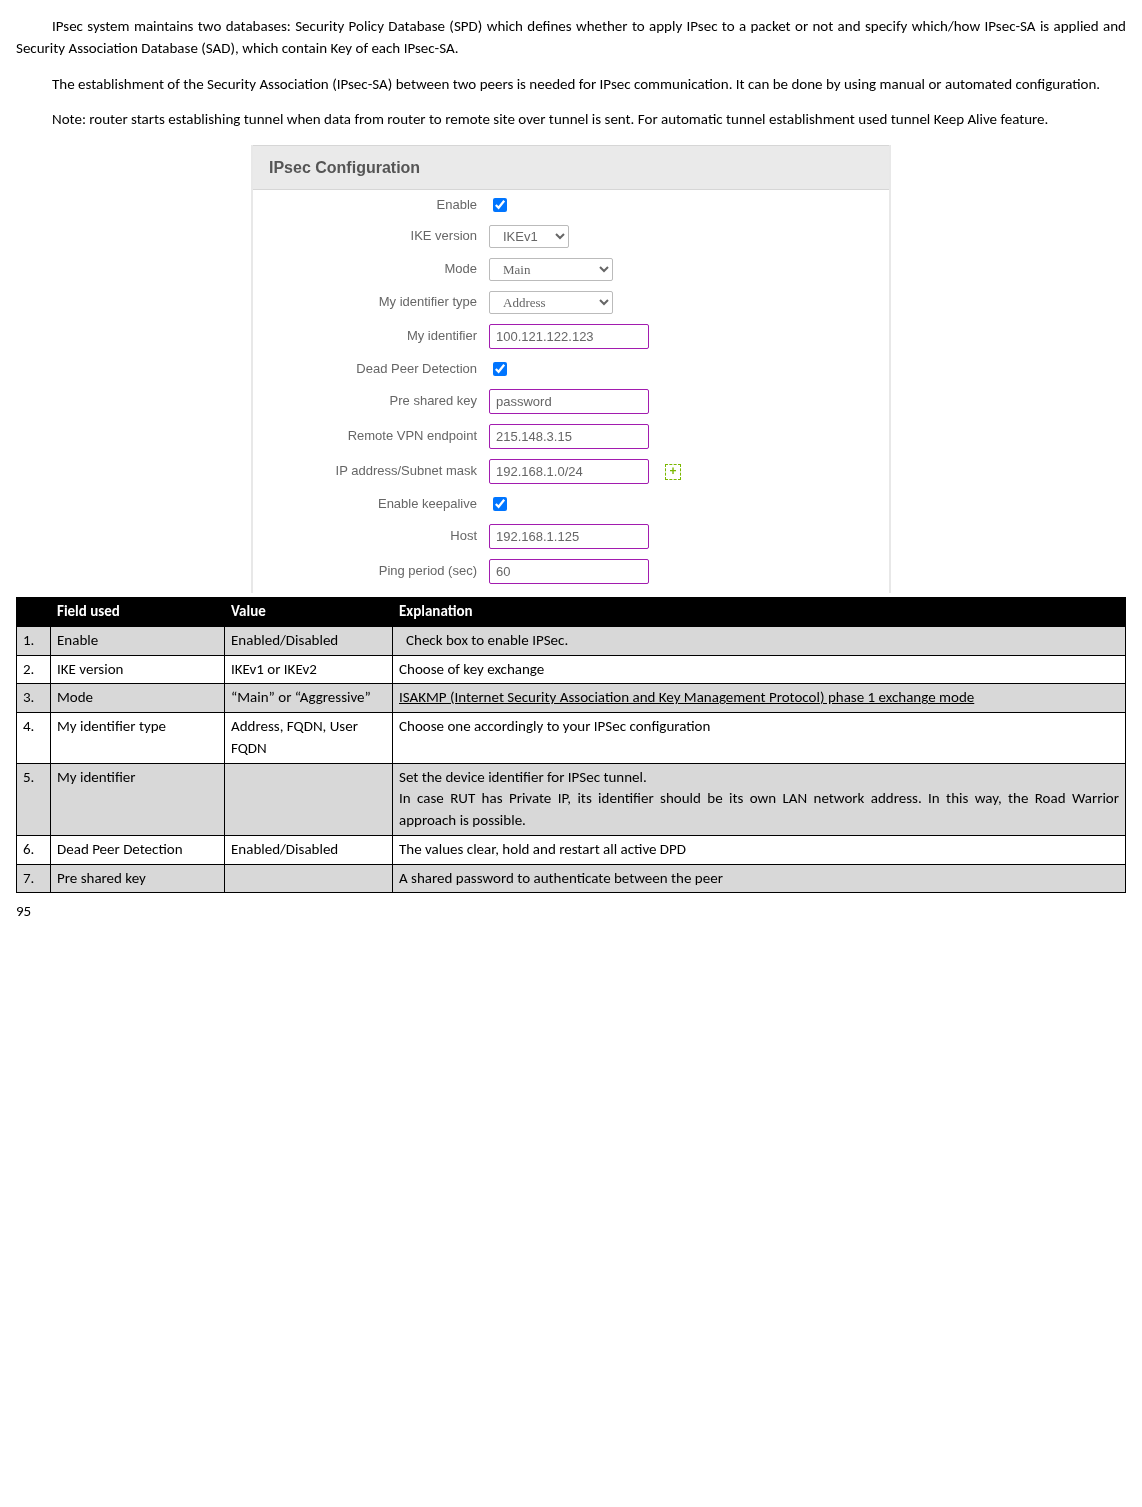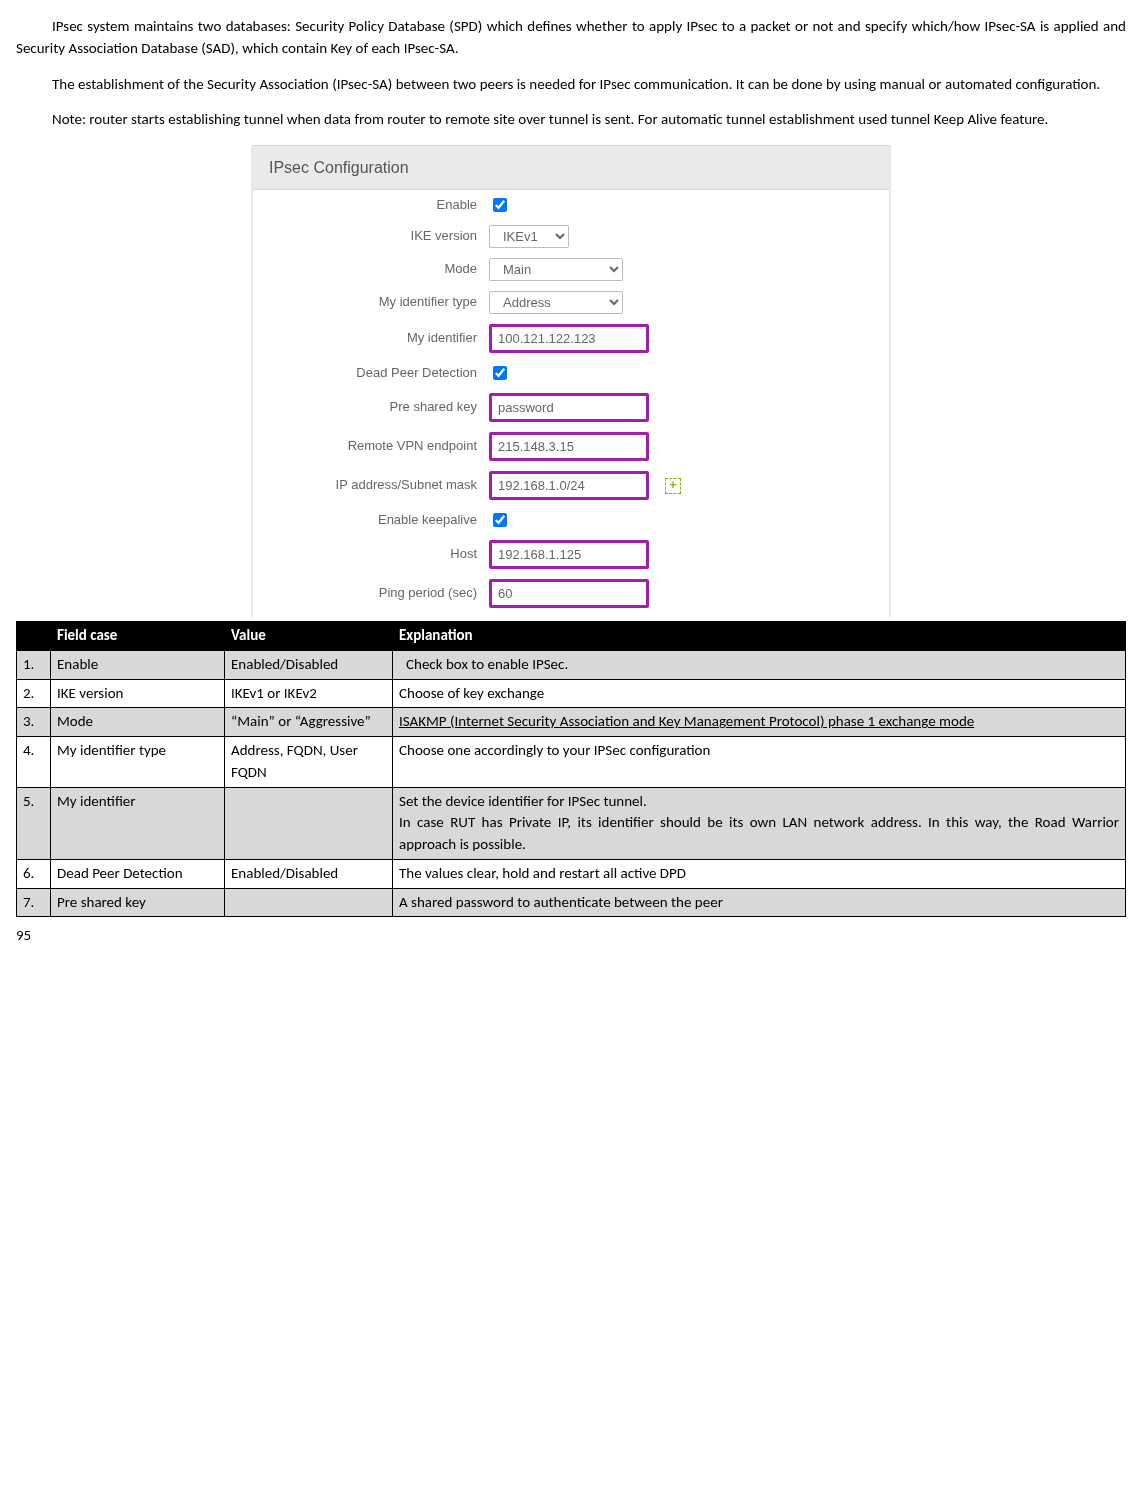--- a/index.html
+++ b/index.html
@@ -27,56 +27,56 @@
     padding-bottom: 4px;
     font-family: Arial, Helvetica, sans-serif;
     color: #666;
     font-size: 13px;
   }
   .ui-header {
     background: #eaeaea;
     border-top: 1px solid #d6d6d6;
     border-bottom: 1px solid #d6d6d6;
     padding: 10px 16px;
-    font-weight: normal;
+    font-weight: bold;
     font-size: 16px;
     color: #555;
   }
   .form-row {
     display: flex;
     align-items: center;
     padding: 5px 16px;
   }
   .form-label {
     width: 220px;
     text-align: right;
     padding-right: 12px;
     color: #666;
     font-size: 13px;
   }
   .form-control-cell { flex: 1; display:flex; align-items:center; }
   .inp {
-    border: 3px solid #a21caf;
+    border: 1px solid #a21caf;
     border-radius: 2px;
     padding: 4px 6px;
     font-size: 13px;
     color: #666;
     background: #fff;
     width: 160px;
   }
   .sel {
     border: 1px solid #bbb;
     border-radius: 2px;
     padding: 2px 9px;
     font-size: 13px;
     color: #666;
     background: #fff;
   }
   .sel-narrow { width: 80px; }
-  .sel-mid { width: 134px; }
+  .sel-mid { width: 124px; font-family: Liberation Serif, serif; }
   .chk { width: 14px; height: 14px; }
   .add-icon {
     margin-left: 16px;
     color: #7ab800;
     font-weight: bold;
     border: 1px dashed #7ab800;
     width: 16px;
     height: 16px;
     display: inline-flex;
     align-items: center;
@@ -214,21 +214,21 @@
     <div class="form-control-cell">
       <input class="inp" value="60" style="">
     </div>
   </div>
 </div>
 
 <table class="spec">
   <thead>
     <tr>
       <th class="col-num"></th>
-      <th class="col-field">Field case</th>
+      <th class="col-field">Field used</th>
       <th class="col-val">Value</th>
       <th>Explanation</th>
     </tr>
   </thead>
   <tbody id="tbody">
       <tr class="alt">
         <td>1.</td>
         <td>Enable</td>
         <td>Enabled/Disabled</td>
         <td style="text-align: justify; padding-left: 13px;">Check box to enable IPSec.</td>

